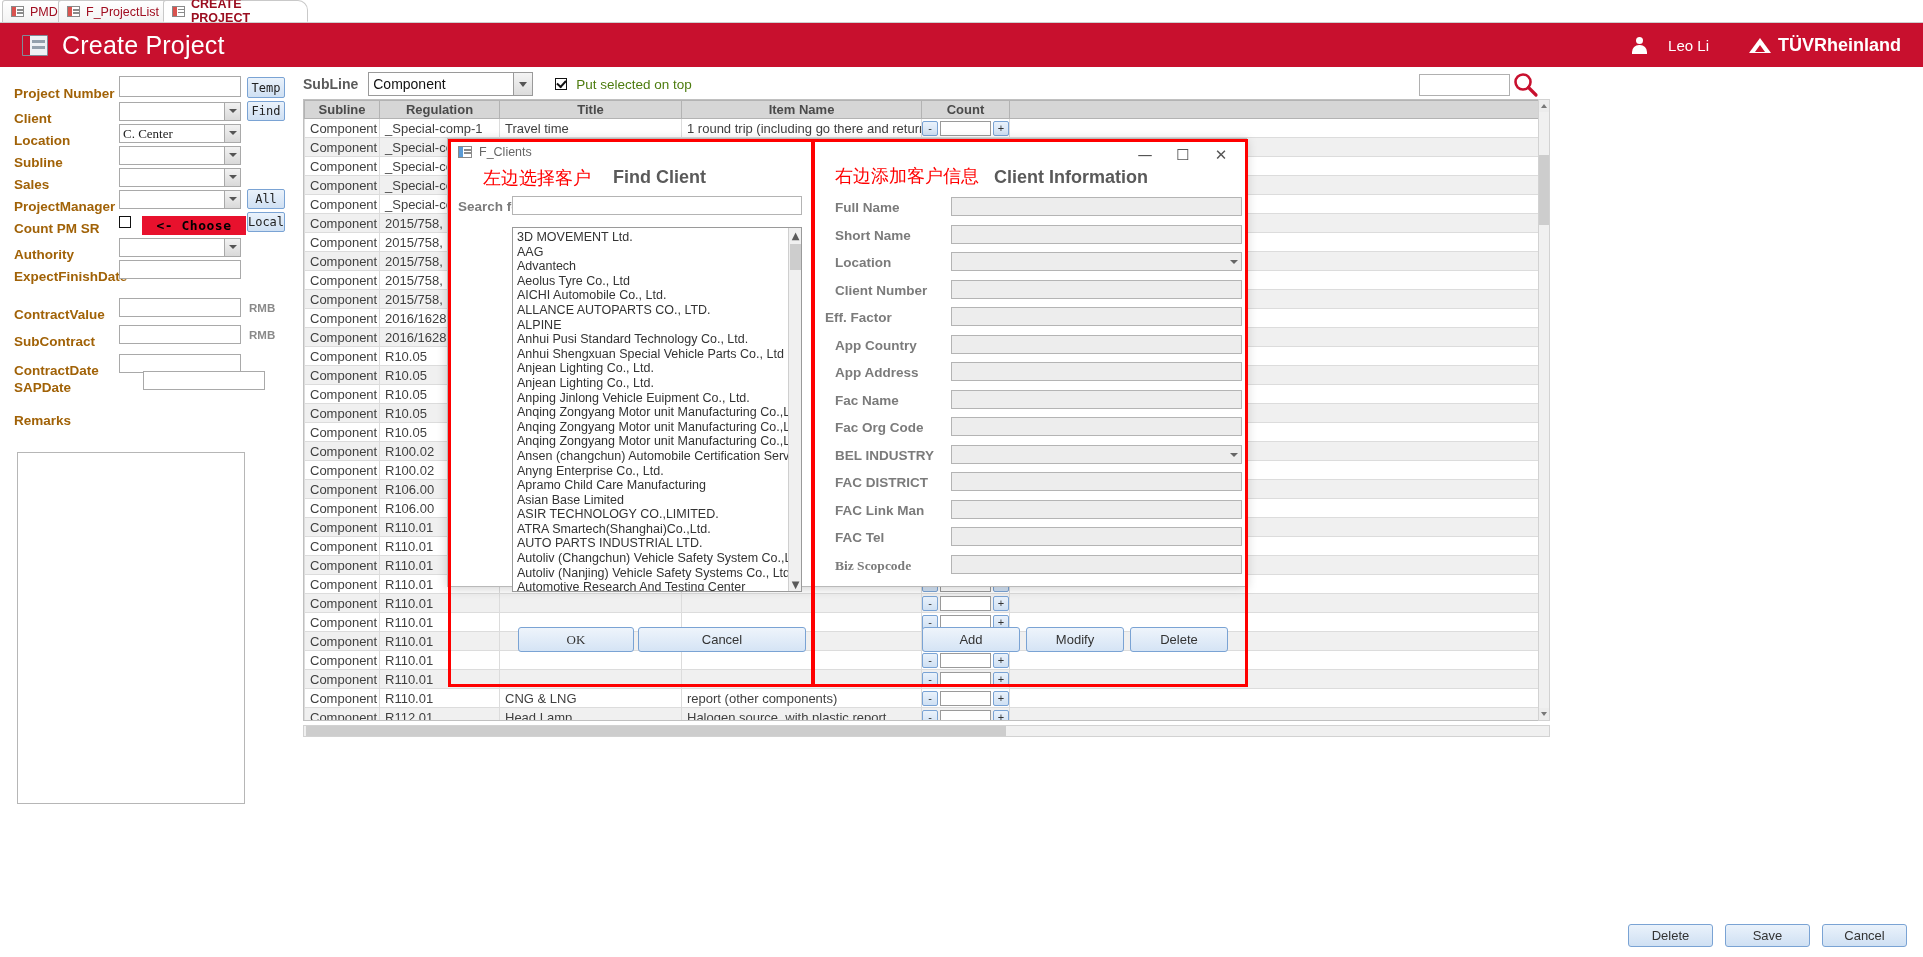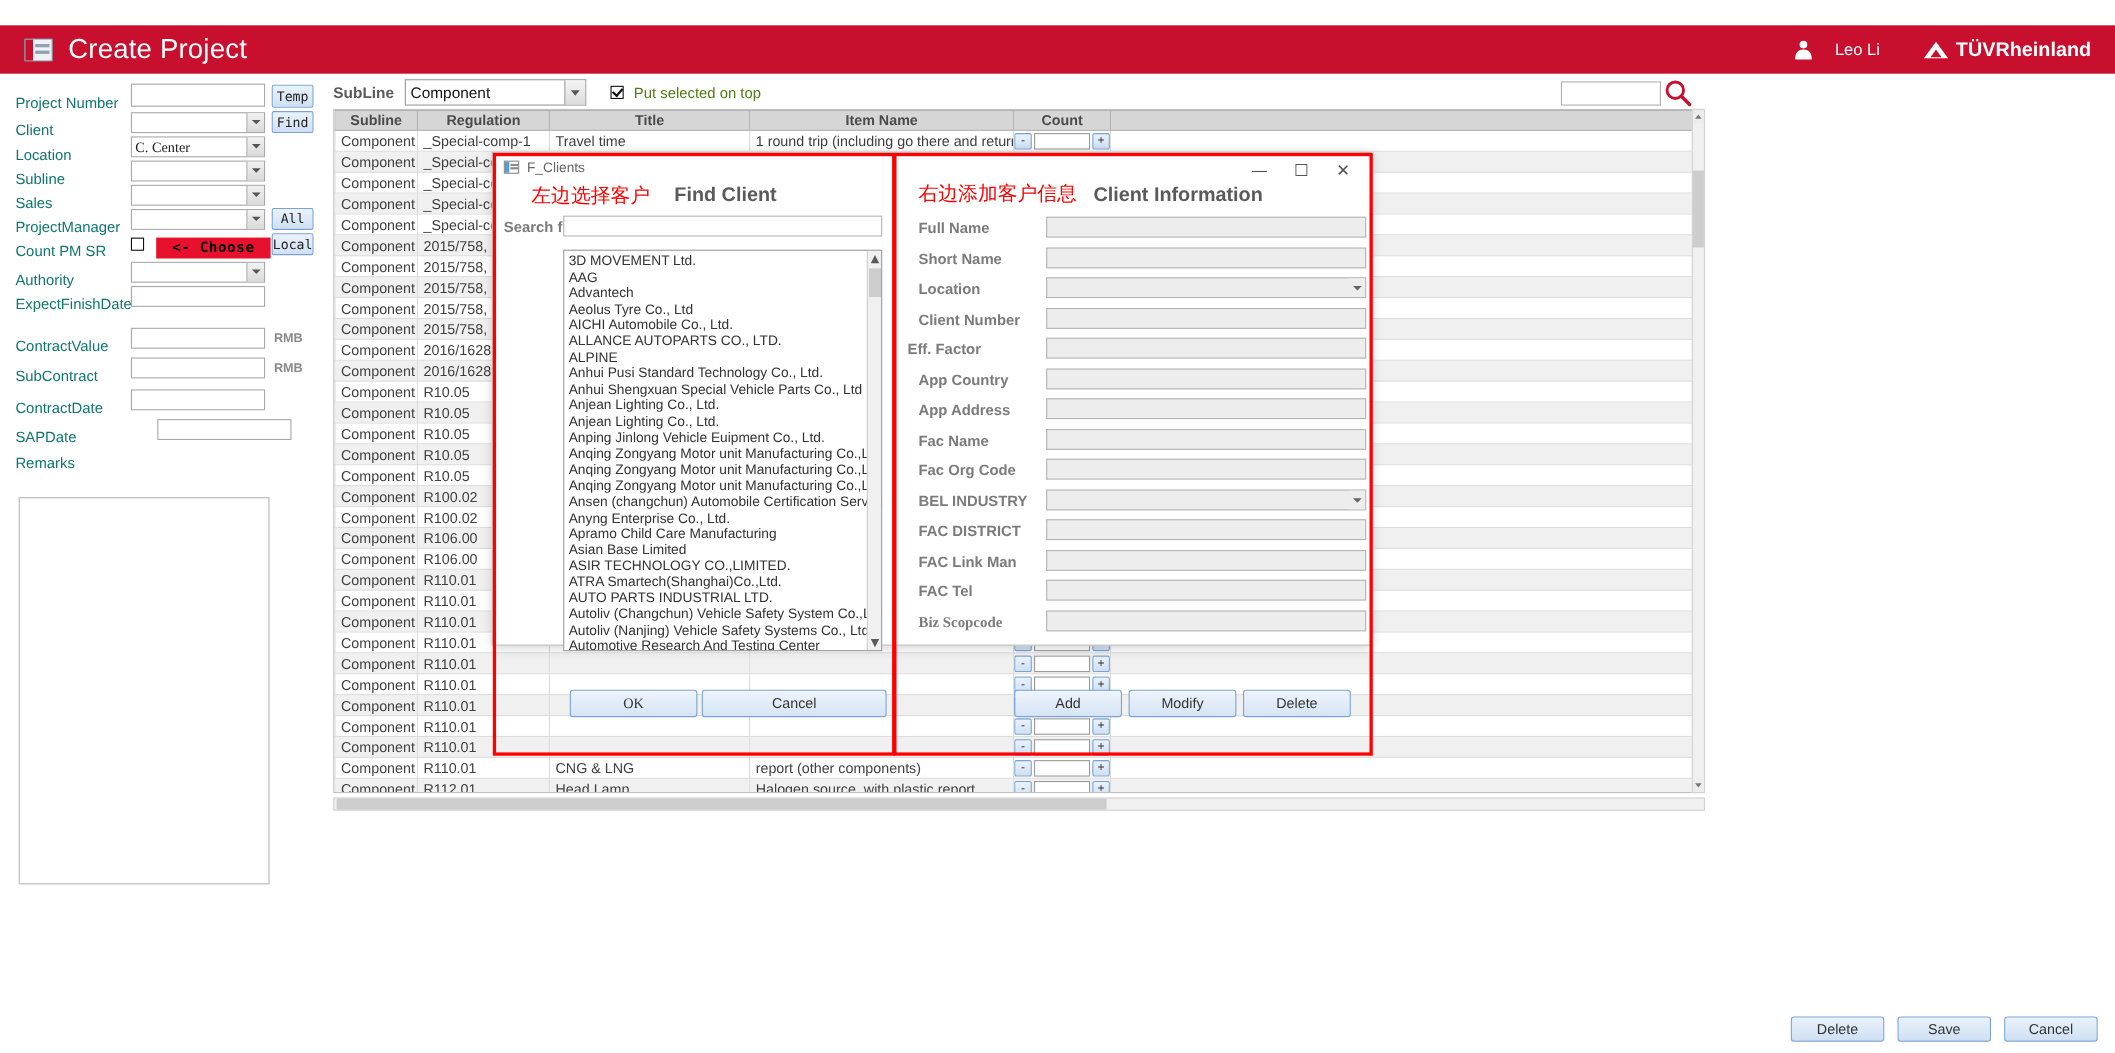--- a/index.html
+++ b/index.html
@@ -58,21 +58,21 @@
   .user-avatar::before{content:"";position:absolute;left:5px;top:0;width:7px;height:7px;border-radius:50%;background:#fff;}
   .user-avatar::after{content:"";position:absolute;left:1px;top:8px;width:15px;height:9px;border-radius:7px 7px 0 0;background:#fff;}
   .brand { display:flex; align-items:center; gap:7px; font-size:18px; font-weight:600;}
   .brand-mark{ width:22px;height:18px; position:relative;}
   .brand-mark::before{content:"";position:absolute;left:0;top:2px;border-left:11px solid transparent;border-right:11px solid transparent;border-bottom:15px solid #fff;}
   .brand-mark::after{content:"";position:absolute;left:6px;top:9px;border-left:5px solid transparent;border-right:5px solid transparent;border-bottom:7px solid #c8102e;}
 
   
   .form-pane { position:absolute; top:67px; left:0; width:300px; height:690px; }
   .frow { position:absolute; left:14px; display:flex; align-items:center; height:19px; }
-  .flabel { font-size:13.5px; color:#0f766e; font-weight:normal; width:105px;margin-top:13px; }
+  .flabel { font-size:13.5px; color:#a16207; font-weight:bold; width:105px;margin-top:13px; }
   .finput {
     height:19px; border:1px solid #a9a9a9; background:#fff;
     font-size:13px; color:#222; padding:0 3px; font-family:"Liberation Serif", serif;
   }
   .fselect {
     height:19px; border:1px solid #a9a9a9; background:#fff; position:relative;
     font-size:13px; color:#222; padding:0 3px; line-height:17px;
     font-family:"Liberation Serif", serif;
   }
   .fselect .arrow {
@@ -213,20 +213,34 @@
 
   .dbtn{ height:25px; background:linear-gradient(#eef4fb,#d5e4f5);
     border:1px solid #7aa3d4; border-radius:3px; font-size:13px; color:#333;
     display:flex;align-items:center;justify-content:center;}
 </style>
 </head>
 <body>
 
 <div id="app">
 
+  <div class="tabstrip">
+    <div class="tab" style="left:2px;width:78px;">
+      <span class="tab-icon"></span>
+      <span>PMD</span>
+    </div>
+    <div class="tab" style="left:58px;width:128px;">
+      <span class="tab-icon"></span>
+      <span>F_ProjectList</span>
+    </div>
+    <div class="tab active" style="left:163px;width:145px;">
+      <span class="tab-icon"></span>
+      <span>CREATE PROJECT</span>
+    </div>
+  </div>
 
   <div class="header">
     <div class="header-icon"></div>
     <div class="header-title">Create Project</div>
     <div class="header-right">
       <div class="user-chip">
         <span class="user-avatar"></span>
         <span>Leo Li</span>
       </div>
       <div class="brand">
@@ -312,21 +326,21 @@
       <span class="flabel">SubContract</span>
       <span class="finput" style="width:122px;"></span>
       <span class="unit" style="margin-left:8px;">RMB</span>
     </div>
 
     <div class="frow" style="top:287px;">
       <span class="flabel">ContractDate</span>
       <span class="finput" style="width:122px;"></span>
     </div>
 
-    <div class="frow" style="top:314px;gap:24px;">
+    <div class="frow" style="top:304px;gap:24px;">
       <span class="flabel">SAPDate</span>
       <span class="finput" style="width:122px;"></span>
     </div>
 
     <div class="frow" style="top:337px;">
       <span class="flabel">Remarks</span>
     </div>
     <div class="remarks-box"></div>
 
     <div class="sidebtn" style="left:247px;top:10px;height:21px;">Temp</div>

